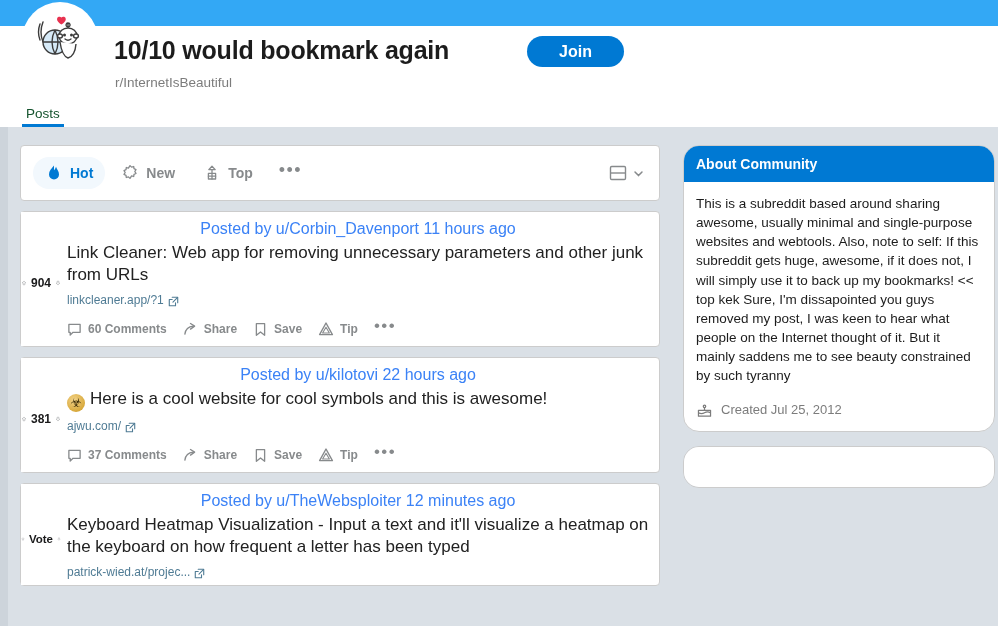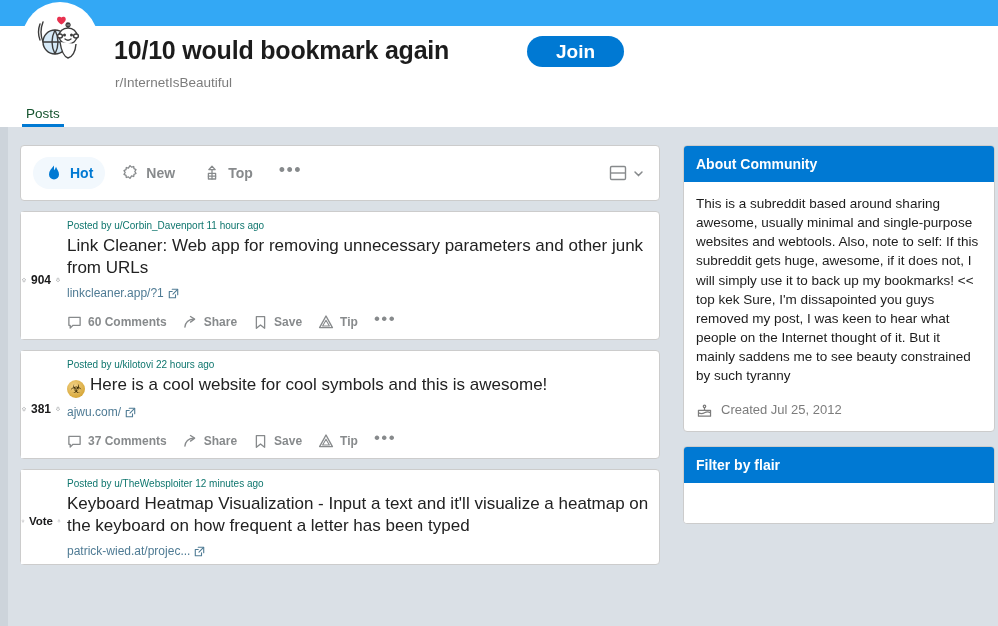--- a/index.html
+++ b/index.html
@@ -54,21 +54,21 @@
     position: absolute; left: 115px; top: 75px;
     font-size: 13.5px; color: #7c7c7c;
     white-space: nowrap;
   }
   .join-btn {
     position: absolute; left: 527px; top: 36px;
     width: 97px; height: 31px;
     border-radius: 16px;
     background: #0079d3;
     color: #ffffff;
-    font-size: 19px; font-weight: bold;
+    font-size: 16px; font-weight: bold;
     display: flex; align-items: center; justify-content: center;
     border: none; cursor: pointer;
   }
 
   
   .tabs {
     position: absolute; left: 0; top: 100px;
     width: 998px; height: 27px;
     background: #ffffff;
   }
@@ -132,41 +132,41 @@
     align-items: center; gap: 4px;
     flex: none;
   }
   .vote-score {
     font-size: 12px; font-weight: bold; color: #1a1a1b;
     line-height: 14px;
   }
   .vote-score.novote { font-size: 11.5px; }
   .postbody { flex: 1; padding: 8px 10px 0 6px; min-width: 0; }
   .post-meta {
-    font-size: 10px; color: #0f766e;
-    margin-bottom: 4px; white-space: nowrap;
+    font-size: 16px; color: #3b82f6;
+    margin-bottom: 4px; white-space: nowrap; text-align: center;
   }
   .post-title {
     font-size: 17px; font-weight: normal; color: #222222;
     line-height: 1.3;
     margin-bottom: 4px;
   }
   .title-emoji {
     display: inline-block;
     width: 18px; height: 18px;
     border-radius: 50%;
     background: radial-gradient(circle at 40% 35%, #f4d48a, #d8a93c 70%, #b98a22);
     color: #3a2a06;
     font-size: 13px; line-height: 18px; text-align: center;
     vertical-align: -3px;
     margin-right: 5px;
   }
   .post-link {
     font-size: 12px; color: #4f7b94;
-    display: inline-flex; align-items: center; gap: 4px;
+    display: inline-flex; align-items: flex-end; gap: 4px;
     cursor: pointer;
     margin-bottom: 6px;
   }
   .post-actions {
     display: flex; align-items: center;
     gap: 16px;
     padding: 8px 0 9px 0;
   }
   .action {
     display: flex; align-items: center; gap: 6px;
@@ -176,21 +176,21 @@
   .action-dots {
     font-size: 17px; color: #878a8c; letter-spacing: 1.5px;
     cursor: pointer; line-height: 1; margin-top: -7px;
   }
 
   
   .sidebar { position: absolute; left: 683px; top: 145px; width: 312px; }
   .side-card {
     background: #ffffff;
     border: 1px solid #ccc;
-    border-radius: 4px;
+    border-radius: 16px;
     overflow: hidden;
     margin-bottom: 14px;
   }
   .side-head {
     background: #0079d3;
     color: #ffffff;
     font-size: 14px; font-weight: bold;
     padding: 10px 12px;
   }
   .side-desc {
@@ -446,19 +446,18 @@
             <path d="M2.6 11.4 q3.2 1.8 6.4 0 q3.2-1.8 6.4 0"></path>
             <path d="M9 8.8 V6"></path>
             <circle cx="9" cy="4.6" r="1.3"></circle>
           </g>
         </svg>
         <span>Created Jul 25, 2012</span>
       </div>
     </div>
 
     <div class="side-card">
-      <div class="side-head">Filter by flair</div>
       <div style="height:40px;background:#ffffff;"></div>
     </div>
 
   </div>
 
 </div>
 
 </body></html>

